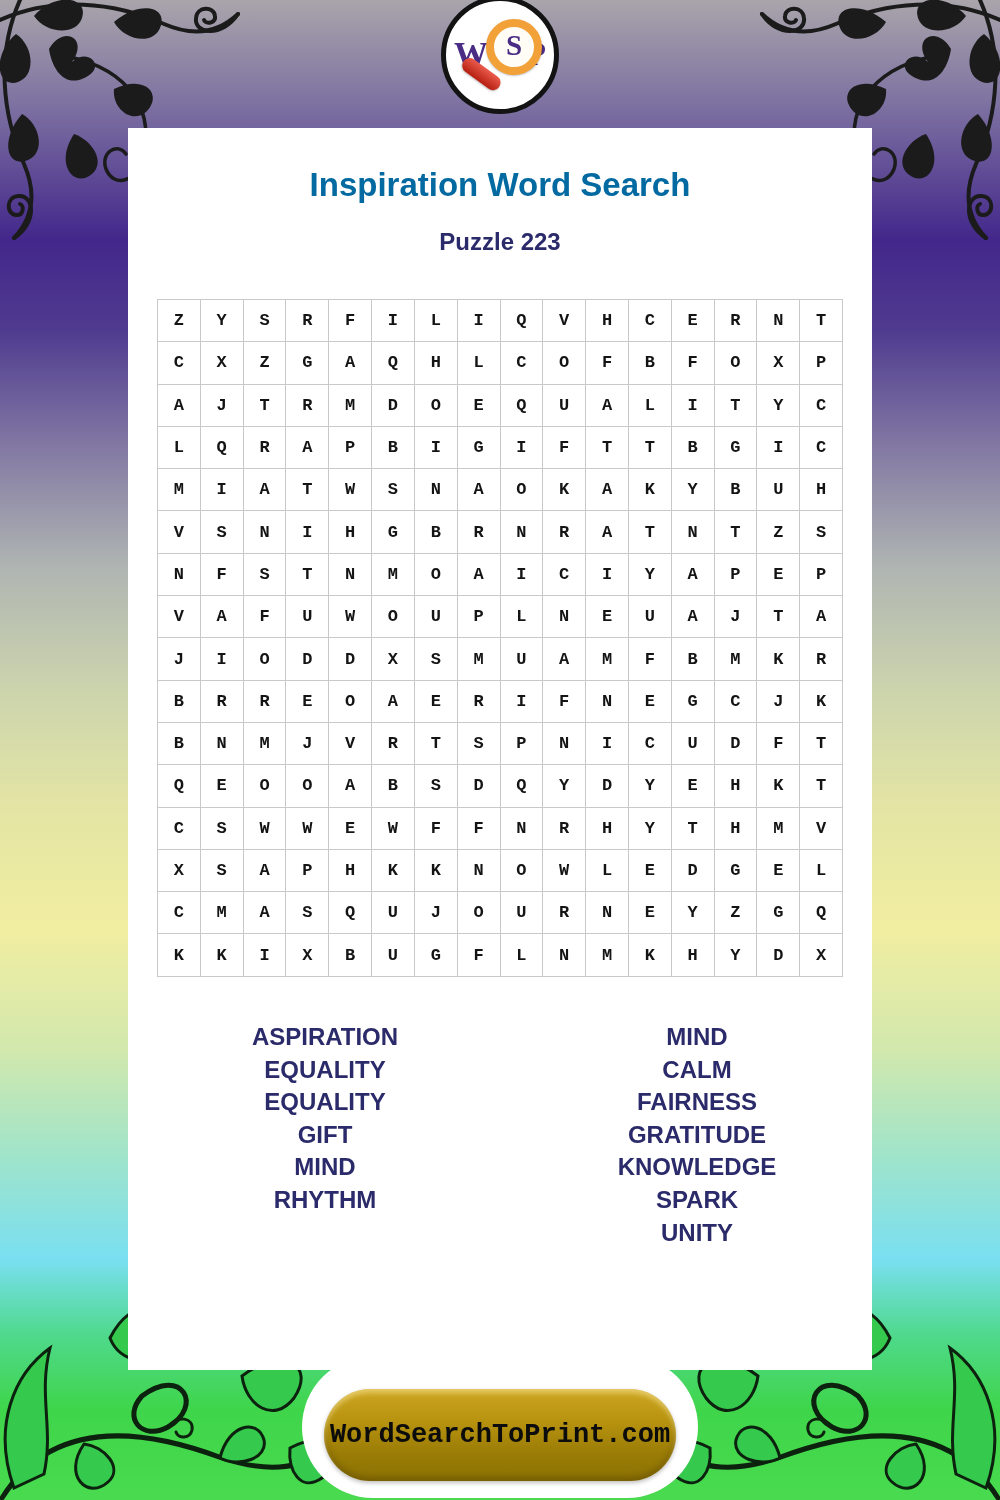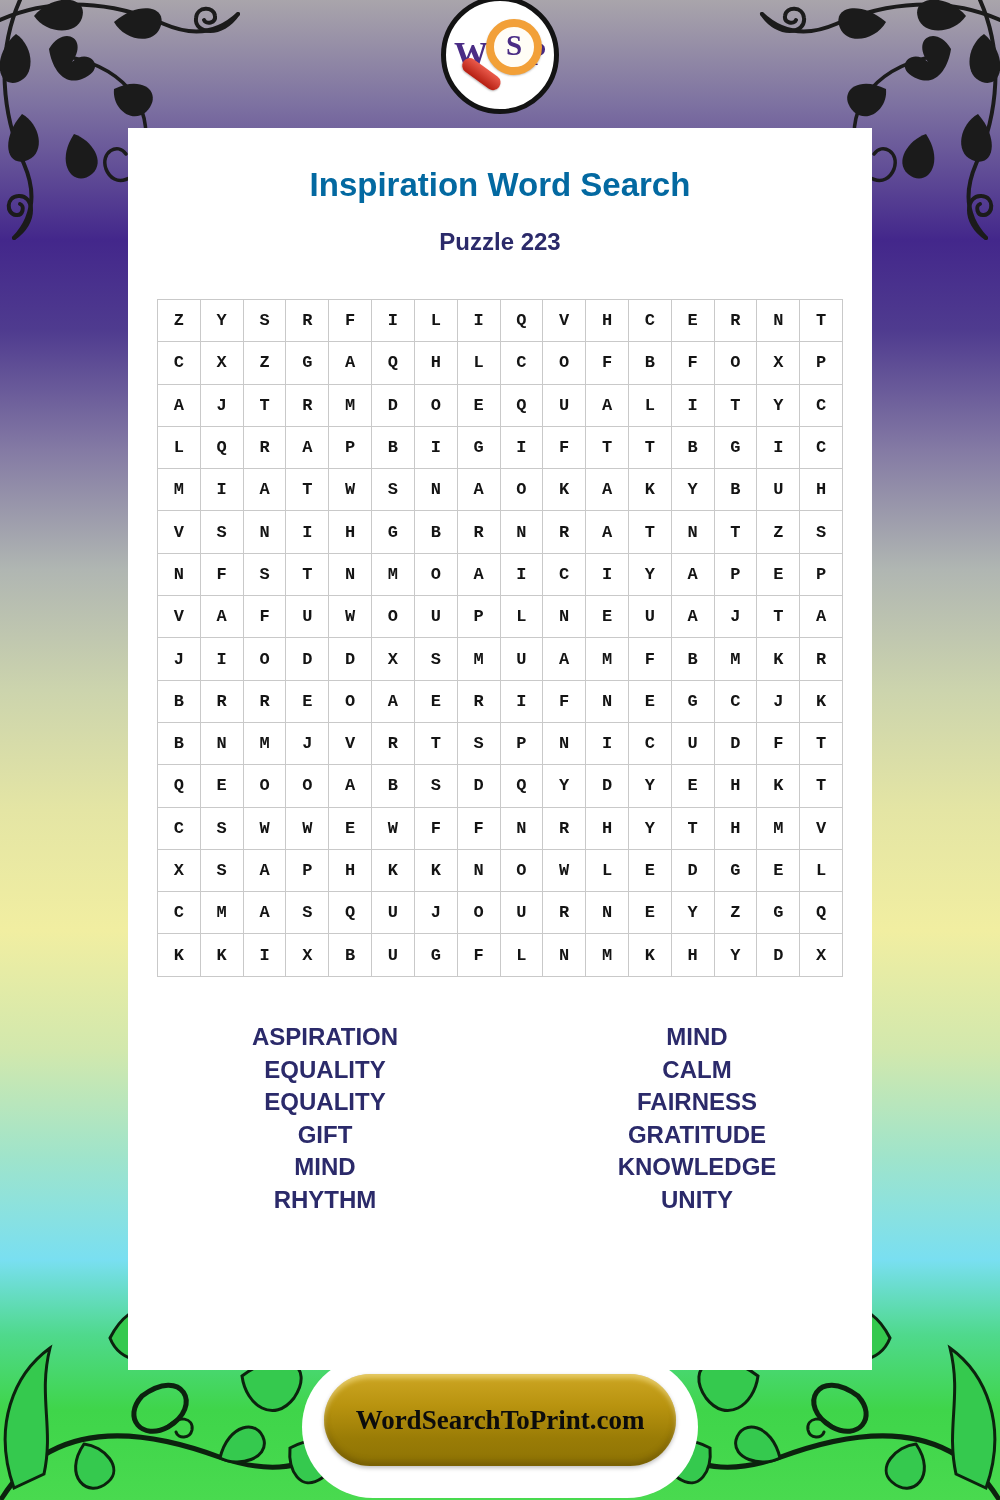--- a/index.html
+++ b/index.html
@@ -39,25 +39,25 @@
     border-top:1px solid #c9c9c9;border-left:1px solid #c9c9c9;background:#fff;}
   .cell{height:41.3px;border-right:1px solid #c9c9c9;border-bottom:1px solid #c9c9c9;
     display:flex;align-items:center;justify-content:center;
     font-family:"Liberation Mono",monospace;font-weight:700;font-size:17px;color:#141414;}
 
   .words{position:absolute;top:893px;left:11px;width:100%;display:flex;justify-content:flex-end;}
   .wcol{flex:1;text-align:center;font-size:24px;font-weight:700;color:#2b2a6a;line-height:32.6px;}
 
   .footer-blob{position:absolute;left:302px;top:1356px;width:396px;height:142px;border-radius:71px;
     background:#ffffff;z-index:3;display:flex;justify-content:center;align-items:flex-start;}
-  .site-button{margin-top:18px;width:352px;height:92px;border-radius:46px;border:none;cursor:pointer;
+  .site-button{margin-top:33px;width:352px;height:92px;border-radius:46px;border:none;cursor:pointer;
     background:linear-gradient(180deg,#cda623 0%,#b8930f 35%,#9a7c06 70%,#8d7304 100%);
     box-shadow:inset 0 4px 5px rgba(255,236,160,.55), inset 0 -4px 6px rgba(70,50,0,.35), 0 2px 4px rgba(0,0,0,.25);
     display:flex;align-items:center;justify-content:center;
-    font-family:Liberation Serif, serif;font-size:27px;font-weight:700;color:#0c0c0c;}
+    font-family:Liberation Mono, monospace;font-size:27px;font-weight:700;color:#0c0c0c;}
 </style>
 </head>
 <body>
 
 <div class="page">
 
   <svg class="corner tl" width="250" height="250" viewBox="0 0 250 250">
     <g fill="none" stroke="#1b1b1b" stroke-width="4" stroke-linecap="round">
       <path d="M6,26 C60,2 120,8 170,30 C200,43 225,38 244,20"></path>
       <path d="M244,20 C228,44 200,40 202,24 C203,12 220,12 221,22 C222,29 212,31 210,26"></path>
@@ -404,20 +404,21 @@
           <div>GIFT</div>
           <div>MIND</div>
           <div>RHYTHM</div>
         </div>
       <div class="wcol">
           <div>MIND</div>
           <div>CALM</div>
           <div>FAIRNESS</div>
           <div>GRATITUDE</div>
           <div>KNOWLEDGE</div>
+          <div>SPARK</div>
           <div>UNITY</div>
         </div>
     </div>
   </div>
 
   <div class="footer-blob">
     <button class="site-button">WordSearchToPrint.com</button>
   </div>
 
 </div>

